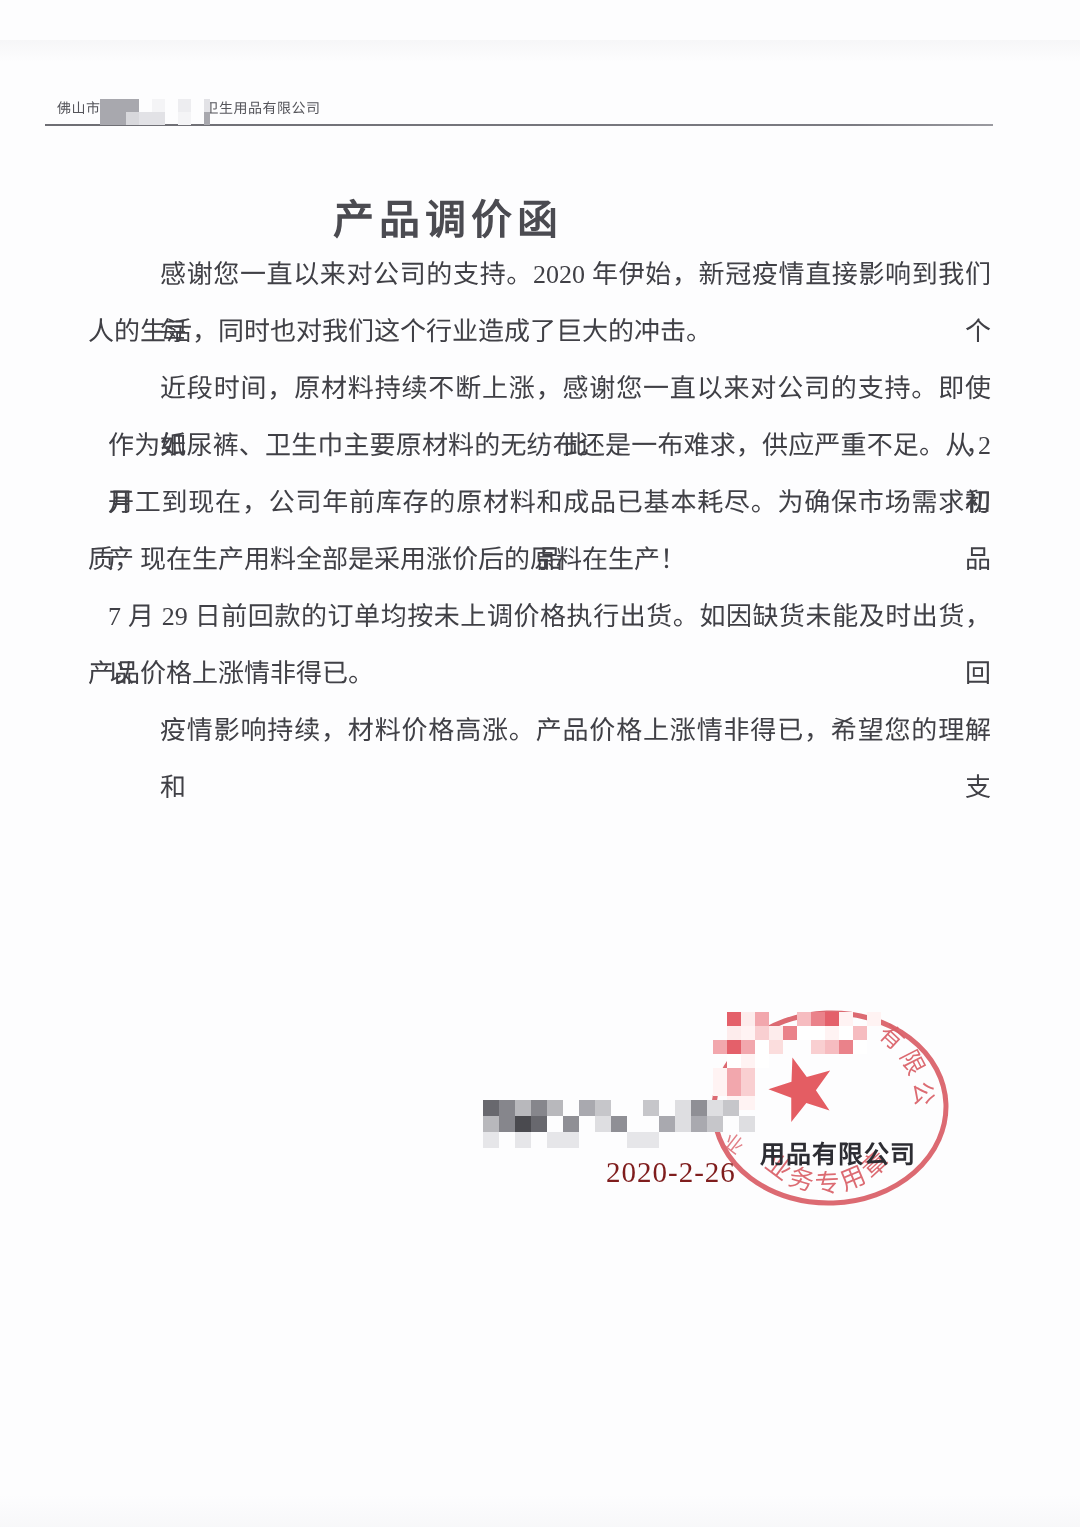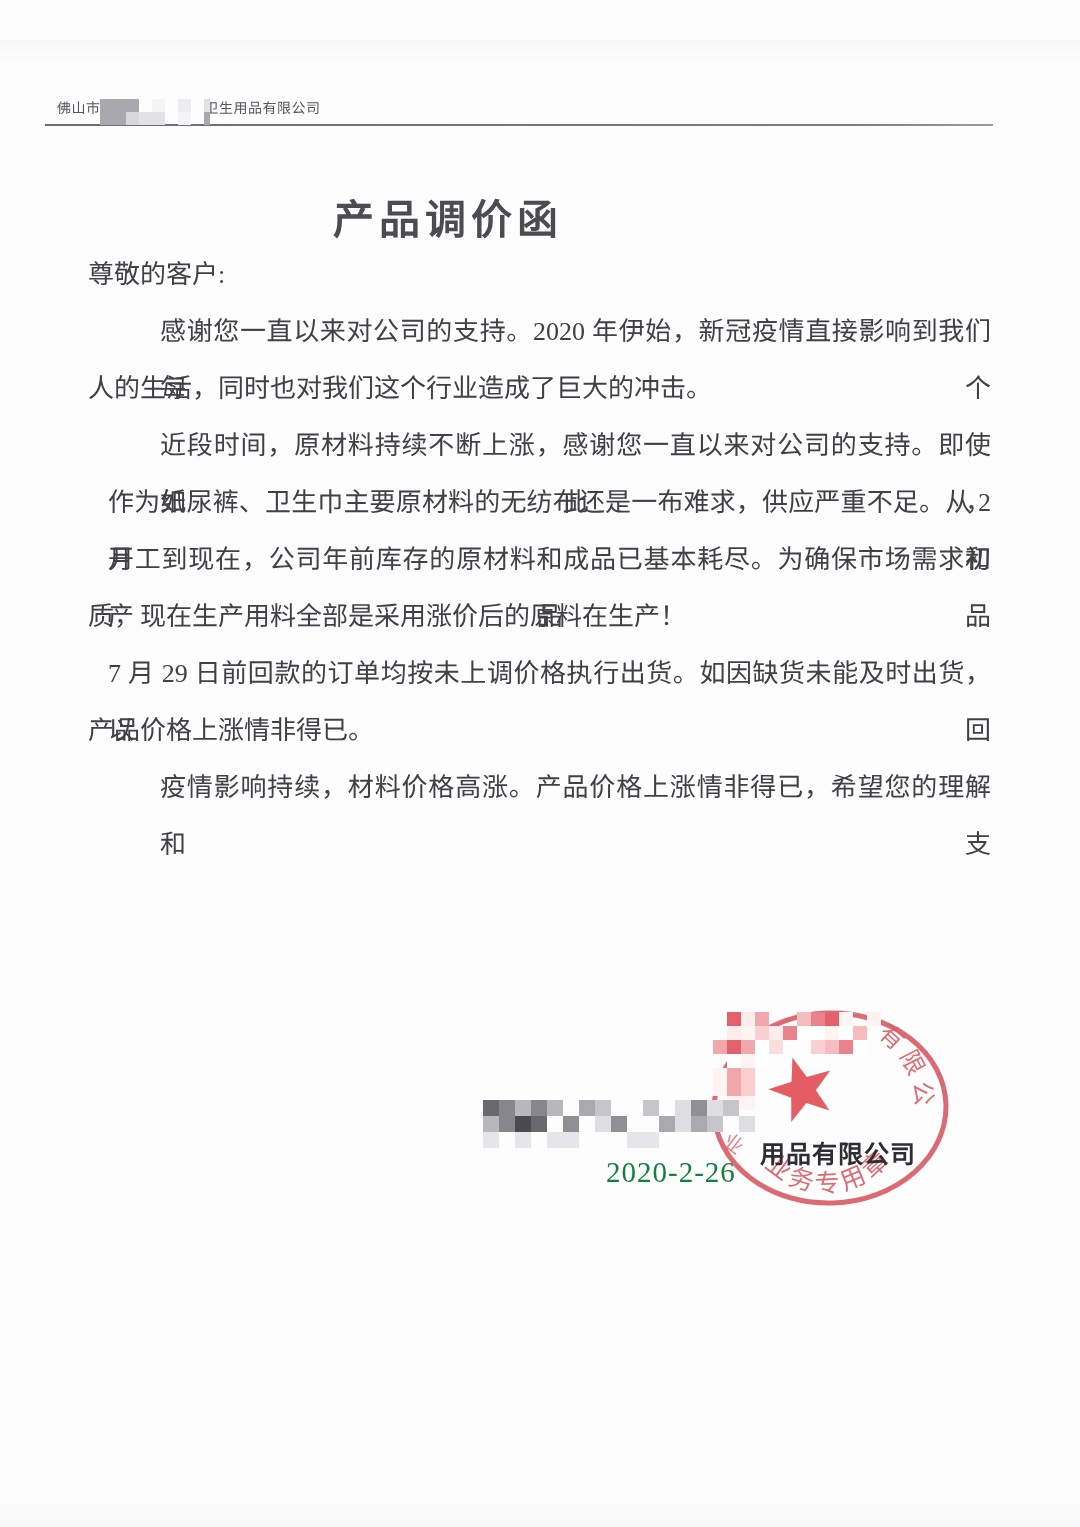--- a/index.html
+++ b/index.html
@@ -27,21 +27,21 @@
   .body-text{position:absolute;left:88px;top:246px;width:903px;
        font-size:26px;line-height:57px;color:#404046;}
   .line{height:57px;white-space:nowrap;}
   .line.just{white-space:normal;text-align:justify;text-align-last:justify;margin-left:20px;}
   .line.first{padding-left:52px;}
 
   
   .sig-company{position:absolute;left:760px;top:1134px;font-size:25px;
        font-weight:600;color:#2d2d33;letter-spacing:1px;z-index:6;}
   .sig-date{position:absolute;left:606px;top:1156px;font-size:29px;
-       color:#15803d;letter-spacing:1px;z-index:6;}
+       color:#7f1d1d;letter-spacing:1px;z-index:6;}
 
   
   .stamp{position:absolute;left:705px;top:1008px;width:250px;height:200px;
        z-index:3;transform:rotate(-2deg);}
   .stamp-frag{position:absolute;left:724px;top:1128px;font-size:20px;color:#dd6a72;
        transform:rotate(38deg);z-index:4;opacity:.85;}
 
   
   .mosaic{position:absolute;overflow:hidden;}
   #header-mosaic{left:100px;top:99px;width:110px;height:26px;z-index:2;}
@@ -70,21 +70,20 @@
       <div class="mcell" style="left: 39px; top: 13px; width: 13px; height: 13px; background: rgb(226, 226, 230);"></div>
       <div class="mcell" style="left: 52px; top: 13px; width: 13px; height: 13px; background: rgb(226, 226, 230);"></div>
       <div class="mcell" style="left: 78px; top: 13px; width: 13px; height: 13px; background: rgb(244, 244, 246);"></div>
       <div class="mcell" style="left: 104px; top: 13px; width: 13px; height: 13px; background: rgb(168, 168, 174);"></div>
     </div>
   <div class="rule"></div>
 
   <div class="title">产品调价函</div>
 
   <div class="body-text">
-    <div class="line">尊敬的客户:</div>
     <div class="line just first">感谢您一直以来对公司的支持。2020 年伊始，新冠疫情直接影响到我们每个</div>
     <div class="line">人的生活，同时也对我们这个行业造成了巨大的冲击。</div>
     <div class="line just first">近段时间，原材料持续不断上涨，感谢您一直以来对公司的支持。即使如此，</div>
     <div class="line just">作为纸尿裤、卫生巾主要原材料的无纺布还是一布难求，供应严重不足。从 2 月初</div>
     <div class="line just">开工到现在，公司年前库存的原材料和成品已基本耗尽。为确保市场需求和产品品</div>
     <div class="line">质，现在生产用料全部是采用涨价后的原料在生产！</div>
     <div class="line just">7 月 29 日前回款的订单均按未上调价格执行出货。如因缺货未能及时出货，以回</div>
     <div class="line">产品价格上涨情非得已。</div>
     <div class="line just first">疫情影响持续，材料价格高涨。产品价格上涨情非得已，希望您的理解和支</div>
   </div>

